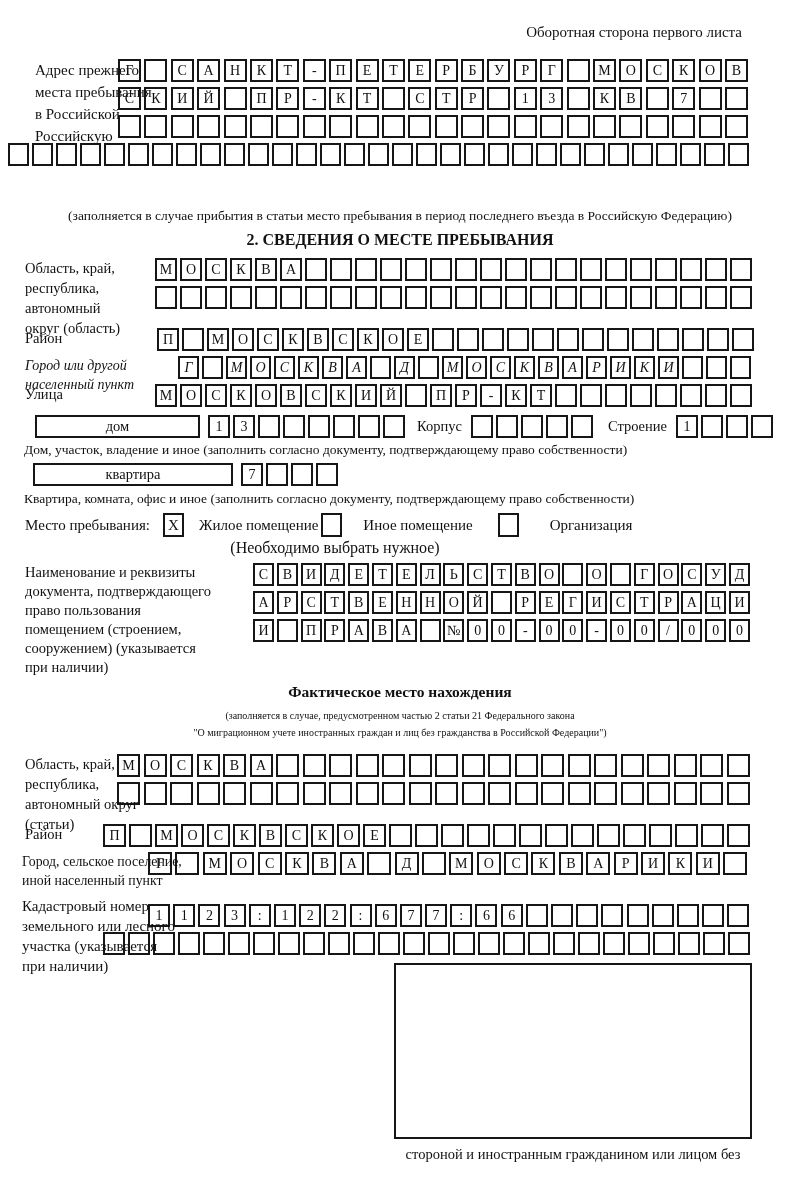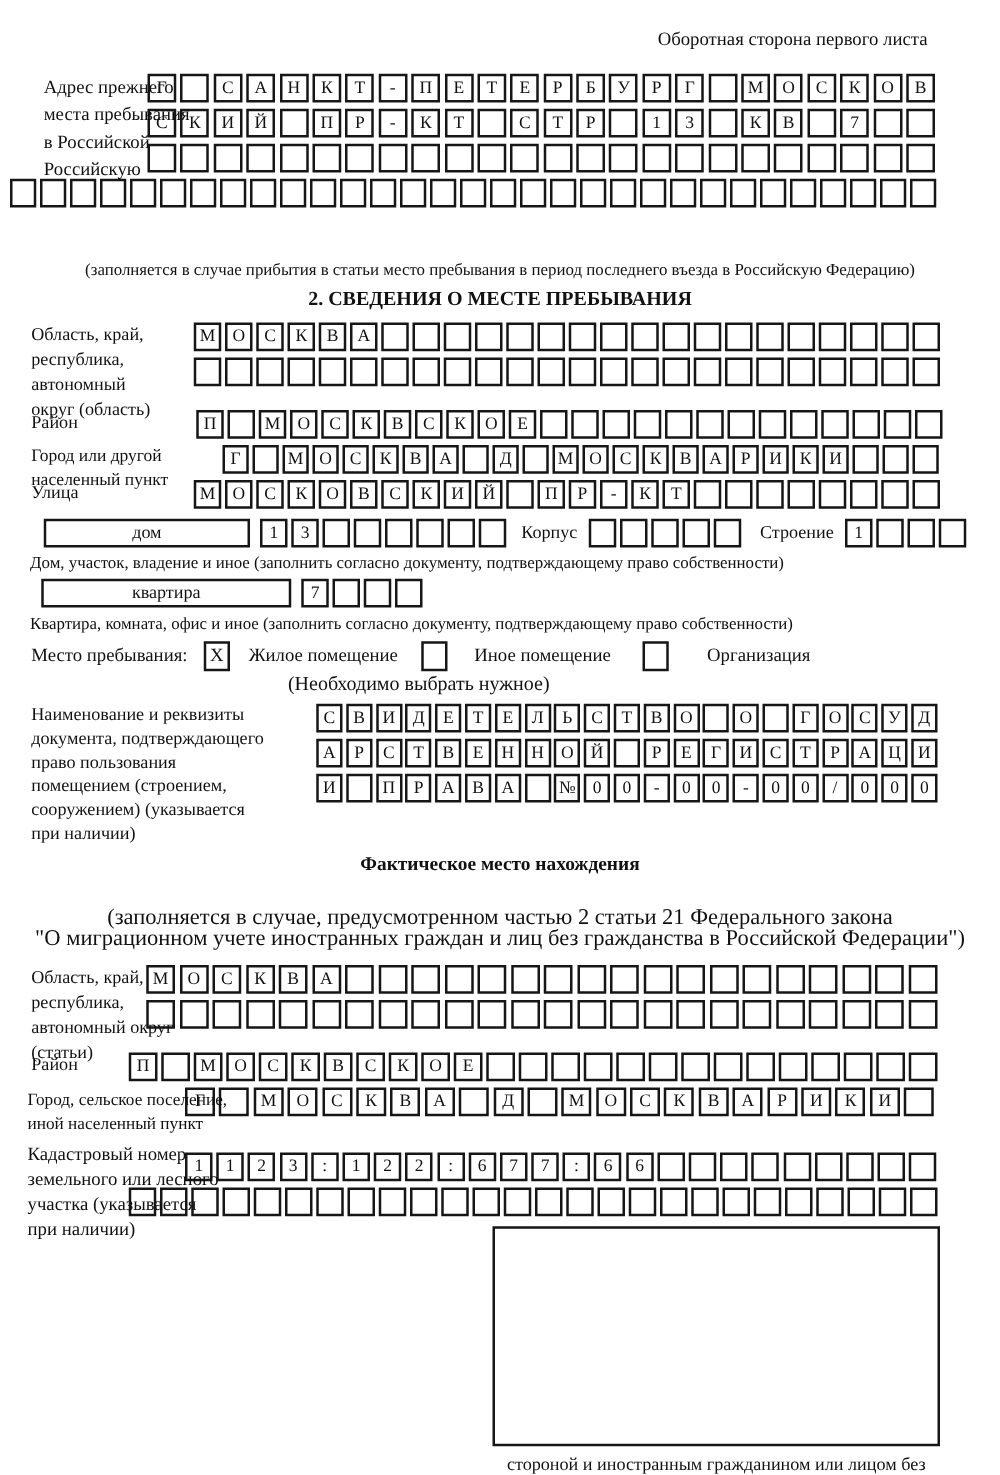--- a/index.html
+++ b/index.html
@@ -246,21 +246,21 @@
         <span class="cell"></span>
         <span class="cell"></span>
         <span class="cell"></span>
         <span class="cell"></span>
         <span class="cell"></span>
         <span class="cell"></span>
         <span class="cell"></span>
       </div>
   </div>
 
-  <div class="sec" style="height:28px;">
+  <div class="sec" style="height:28px;font-style:italic;">
     <div class="lbl" style="font-size:14px; line-height:19px;">
         <div>Город или другой</div>
         <div>населенный пункт</div>
       </div>
     <div class="row" style="margin-left:178px; --bw:21px;">
         <span class="cell">Г</span>
         <span class="cell"></span>
         <span class="cell">М</span>
         <span class="cell">О</span>
         <span class="cell">С</span>
@@ -353,21 +353,21 @@
         <span class="cell"></span>
         <span class="cell"></span>
         <span class="cell"></span>
       </div>
   </div>
   <div class="caption" style="margin-top:5px;">Квартира, комната, офис и иное (заполнить согласно документу, подтверждающему право собственности)</div>
 
   <div class="row" style="margin-left:25px; margin-top:6px; align-items:center;">
     <div class="inline-lbl" style="margin-right:10px; font-size:15px;">Место пребывания:</div>
     <div class="chk" style="margin-right:12px;">X</div>
-    <div class="inline-lbl" style="margin-right:16px; font-size:15px;text-align:right;">Жилое помещение</div>
+    <div class="inline-lbl" style="font-size:15px;text-align:right;">Жилое помещение</div>
     <div class="chk" style="margin-right:18px;"></div>
     <div class="inline-lbl" style="margin-right:22px; font-size:15px;">Иное помещение</div>
     <div class="chk" style="margin-right:28px;"></div>
     <div class="inline-lbl" style="font-size:15px;">Организация</div>
   </div>
   <div style="margin-left:135px; width:400px; text-align:center; font-size:16px; margin-top:2px;">(Необходимо выбрать нужное)</div>
 
   <div class="sec" style="margin-top:6px; height:116px;">
     <div class="lbl" style="font-size:14.5px; line-height:19px;">
         <div>Наименование и реквизиты</div>
@@ -442,21 +442,21 @@
         <span class="cell">0</span>
         <span class="cell">0</span>
         <span class="cell">/</span>
         <span class="cell">0</span>
         <span class="cell">0</span>
         <span class="cell">0</span>
       </div>
   </div>
 
   <div class="center bold" style="font-size:15.5px; margin-top:4px;">Фактическое место нахождения</div>
-  <div class="center" style="font-size:18px; line-height:17px; margin-top:24px;">
+  <div class="center" style="font-size:10px; line-height:17px; margin-top:6px;">
       <div>(заполняется в случае, предусмотренном частью 2 статьи 21 Федерального закона</div>
       <div>"О миграционном учете иностранных граждан и лиц без гражданства в Российской Федерации")</div>
     </div>
 
   <div class="sec" style="margin-top:13px; height:70px;">
     <div class="lbl">
         <div>Область, край,</div>
         <div>республика,</div>
         <div>автономный округ</div>
         <div>(статьи)</div>

